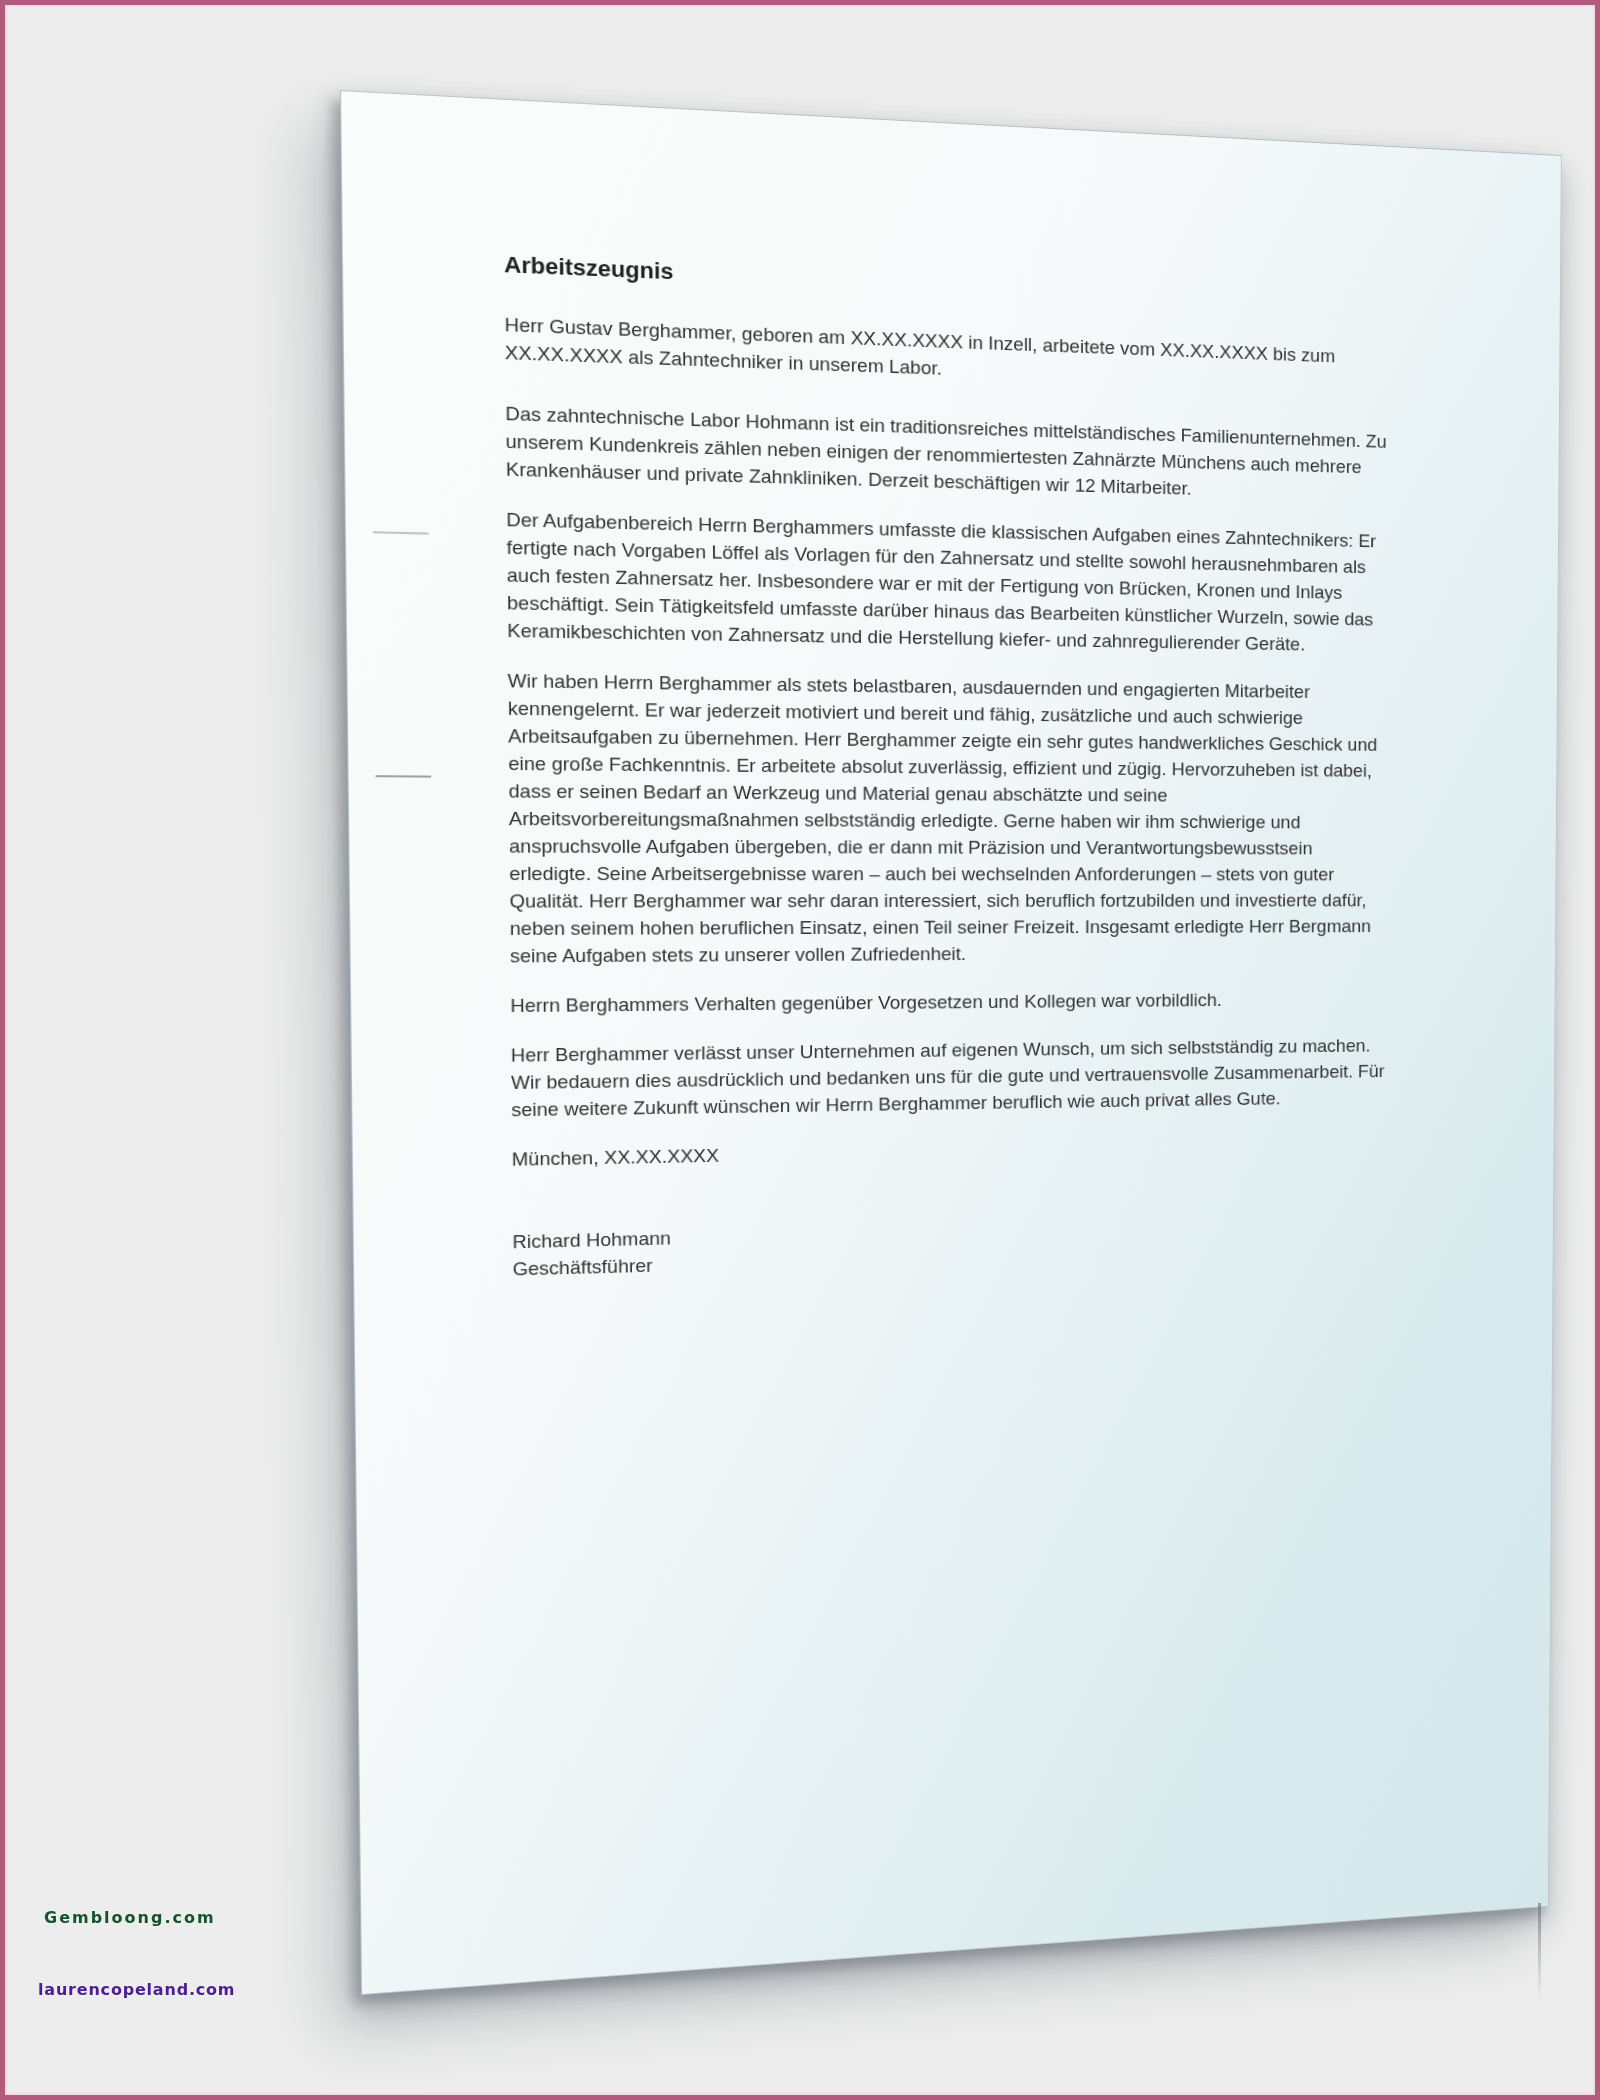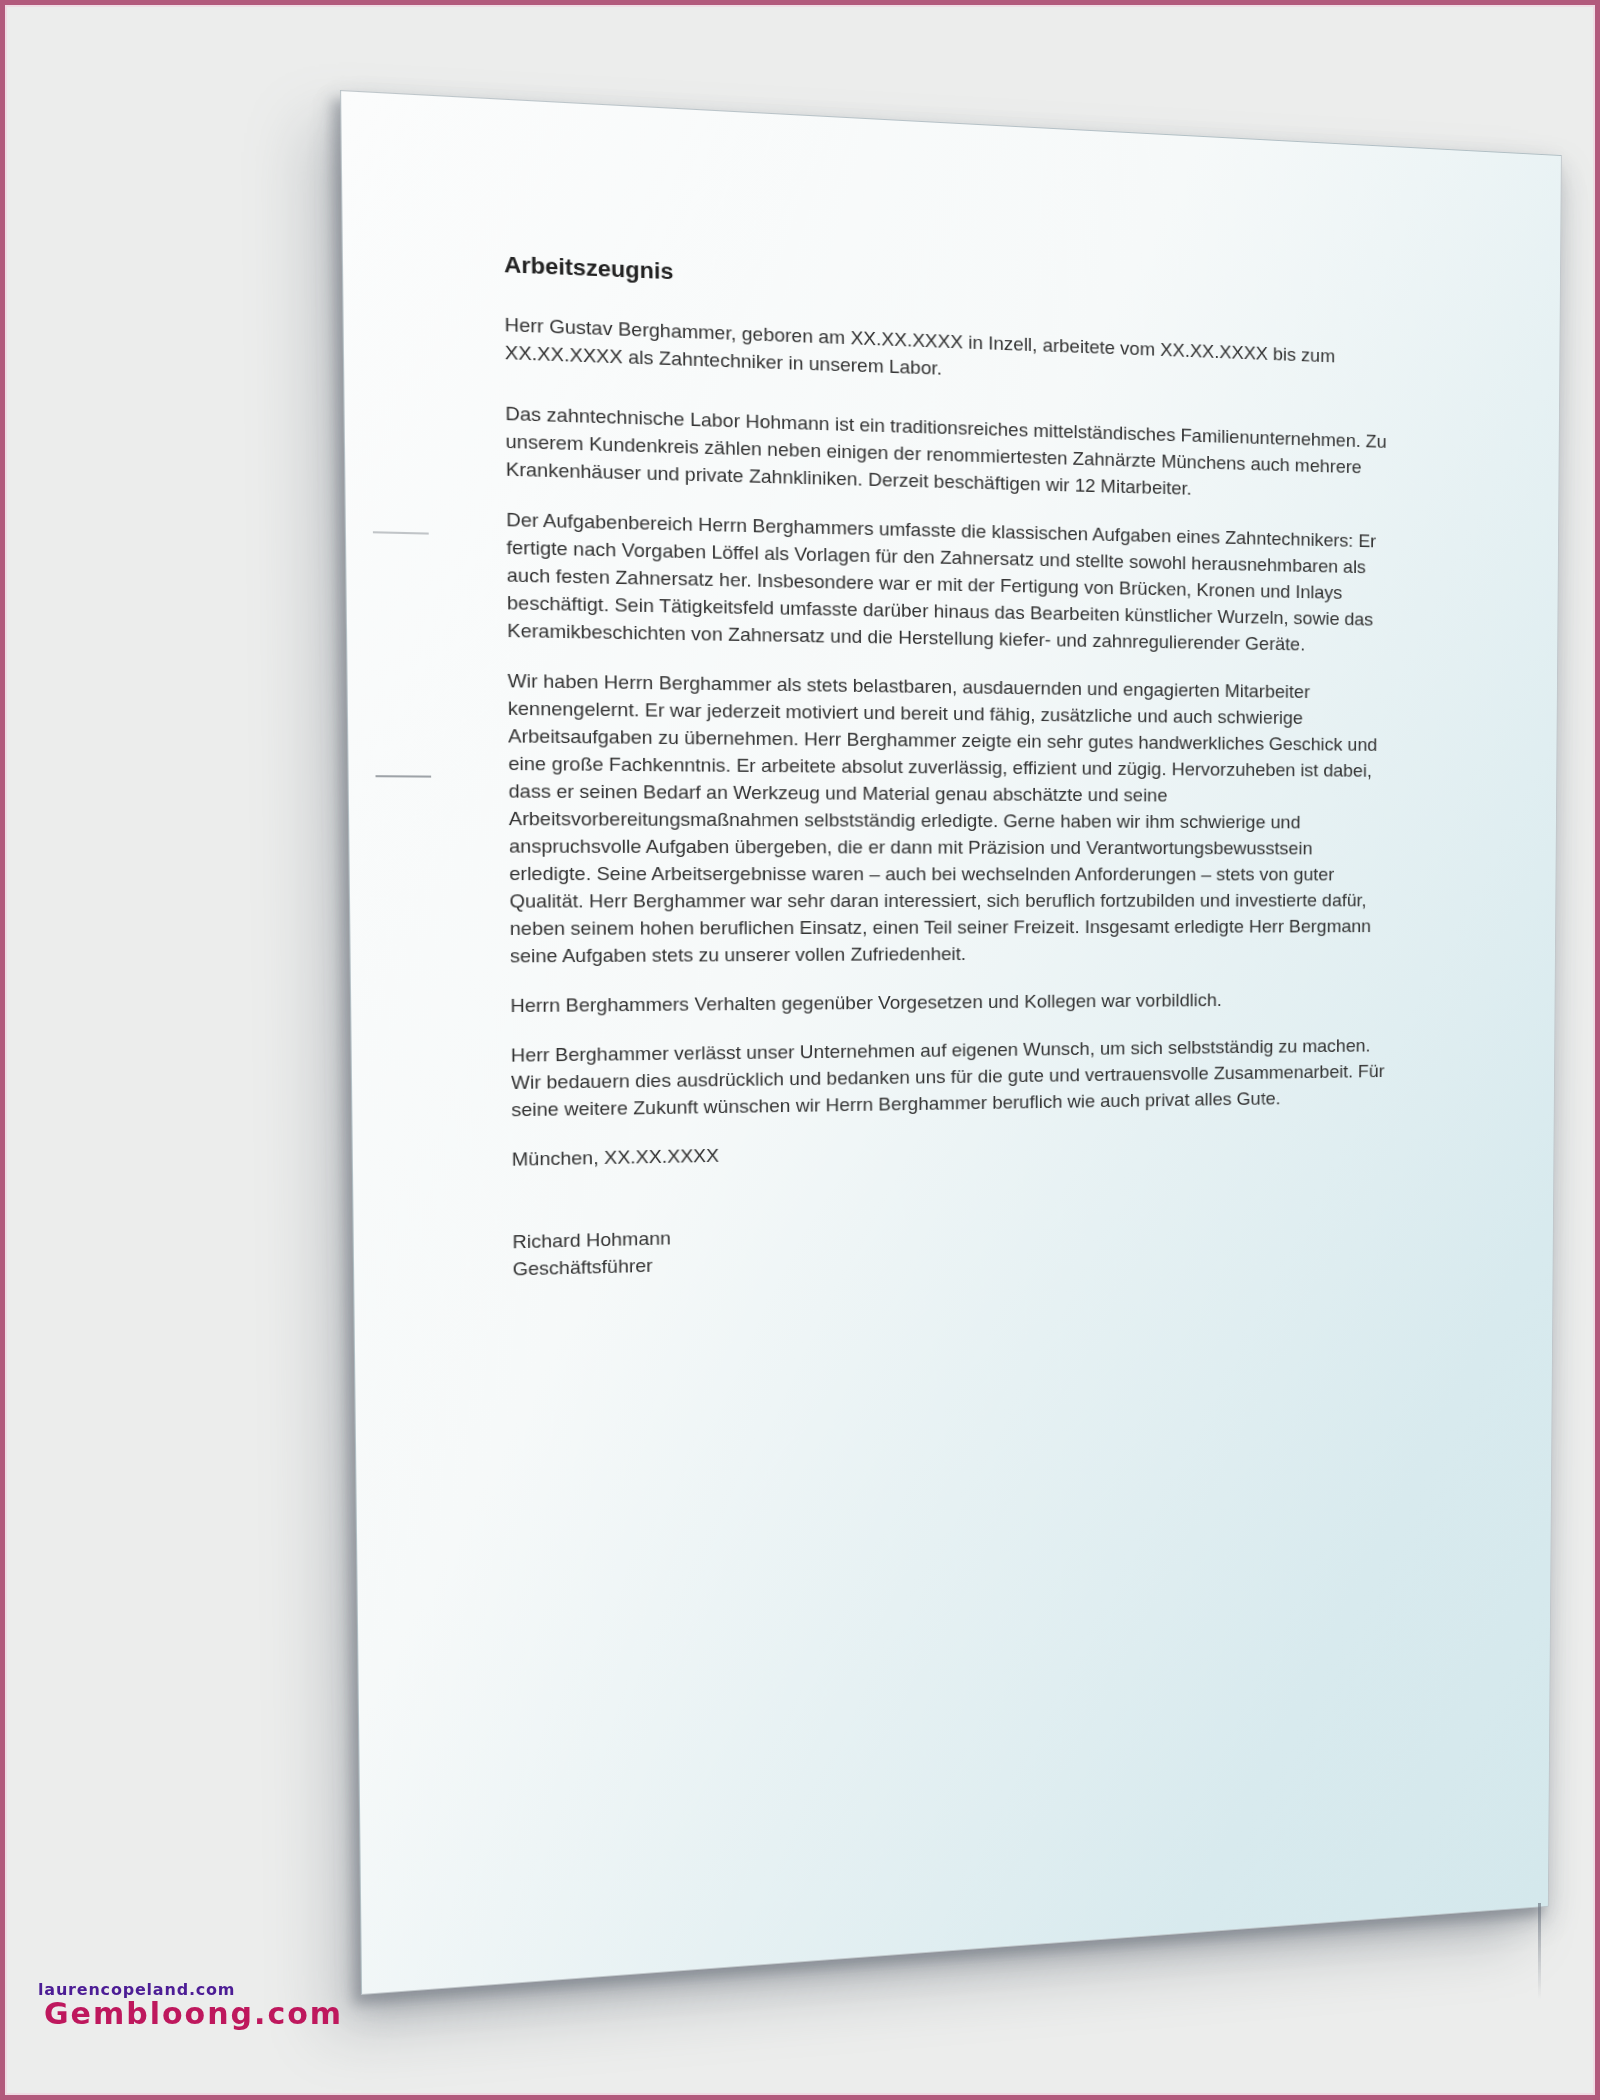--- a/index.html
+++ b/index.html
@@ -80,24 +80,24 @@
   
   .wm {
     position: absolute;
     font-family: "DejaVu Sans", sans-serif;
     font-weight: bold;
     z-index: 30;
     white-space: nowrap;
   }
   .wm-yellow {
     left: 44px;
-    top: 1996px;
-    font-size: 30px;
+    top: 1908px;
+    font-size: 16px;
     letter-spacing: 2px;
-    color: #be185d;
+    color: #14532d;
   }
   .wm-dark {
     left: 38px;
     top: 1980px;
     font-size: 16px;
     letter-spacing: 0.8px;
     color: #4c1d95;
   }
   
   .frame {

